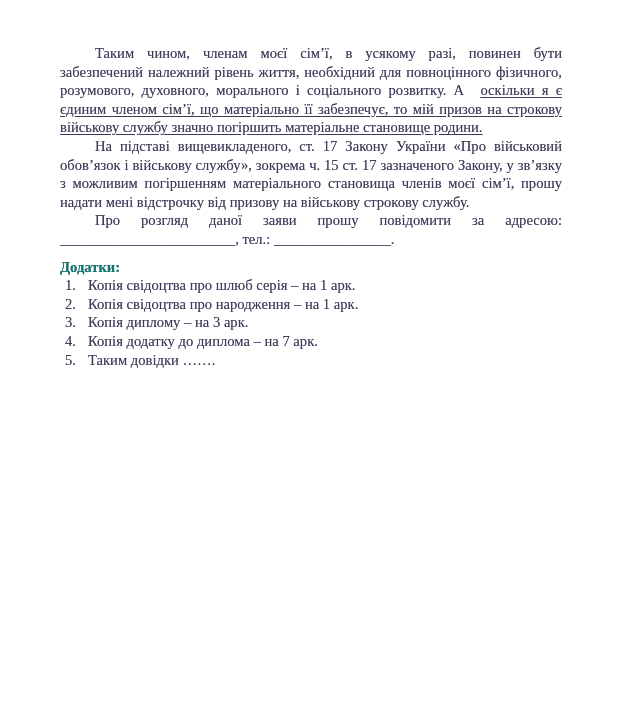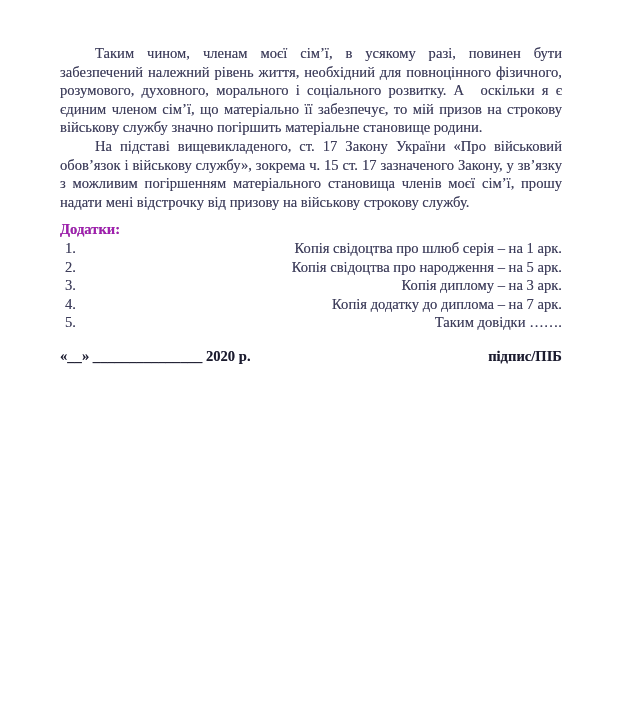--- a/index.html
+++ b/index.html
@@ -24,86 +24,83 @@
     font-size: 14.6px;
     line-height: 18.6px;
     text-shadow: 0 0 0.5px rgba(62,62,95,0.55);
   }
   p.body-para {
     margin: 0;
     text-indent: 35px;
     text-align: justify;
   }
   .u {
+    text-decoration: underline;
     text-underline-offset: 2px;
     margin-left: 9px;
   }
   .attachments {
     margin-top: 9px;
   }
   .attachments-heading {
     font-weight: bold;
-    color: #a21caf;
+    color: #0f766e;
   }
   .attachment-item {
     display: flex;
     margin-left: 5px;
   }
   .attachment-item .num {
     flex: none;
     width: 23px;
   }
   .attachment-item .txt {
     flex: 1;
-    text-align: right;
   }
   .footer {
     display: flex;
     justify-content: space-between;
     align-items: baseline;
     margin-top: 15px;
     font-weight: bold;
     color: #1c1c2e;
   }
 </style>
 </head>
 <body>
 
 <div class="page">
   <div class="content">
 
     <p class="body-para"><span>Таким чином, членам моєї сім’ї, в усякому разі, повинен бути забезпечений належний рівень життя, необхідний для повноцінного фізичного, розумового, духовного, морального і соціального розвитку. А </span><span class="u">оскільки я є єдиним членом сім’ї, що матеріально її забезпечує, то мій призов на строкову військову службу значно погіршить матеріальне становище родини.</span></p>
 
     <p class="body-para">На підставі вищевикладеного, ст. 17 Закону України «Про військовий обов’язок і військову службу», зокрема ч. 15 ст. 17 зазначеного Закону, у зв’язку з можливим погіршенням матеріального становища членів моєї сім’ї, прошу надати мені відстрочку від призову на військову строкову службу.</p>
 
+    <p class="body-para"><span>Про розгляд даної заяви прошу повідомити за адресою: </span><span>________________________</span><span>, тел.: </span><span>________________</span><span>.</span></p>
 
     <div class="attachments">
       <div class="attachments-heading">Додатки:</div>
 
       <div class="attachment-item">
         <span class="num">1.</span>
         <span class="txt">Копія свідоцтва про шлюб серія – на 1 арк.</span>
       </div>
       <div class="attachment-item">
         <span class="num">2.</span>
-        <span class="txt">Копія свідоцтва про народження – на 5 арк.</span>
+        <span class="txt">Копія свідоцтва про народження – на 1 арк.</span>
       </div>
       <div class="attachment-item">
         <span class="num">3.</span>
         <span class="txt">Копія диплому – на 3 арк.</span>
       </div>
       <div class="attachment-item">
         <span class="num">4.</span>
         <span class="txt">Копія додатку до диплома – на 7 арк.</span>
       </div>
       <div class="attachment-item">
         <span class="num">5.</span>
         <span class="txt">Таким довідки …….</span>
       </div>
     </div>
 
-    <div class="footer">
-      <span>«__» _______________ 2020 р.</span>
-      <span>підпис/ПІБ</span>
-    </div>
 
   </div>
 </div>
 
 </body></html>

